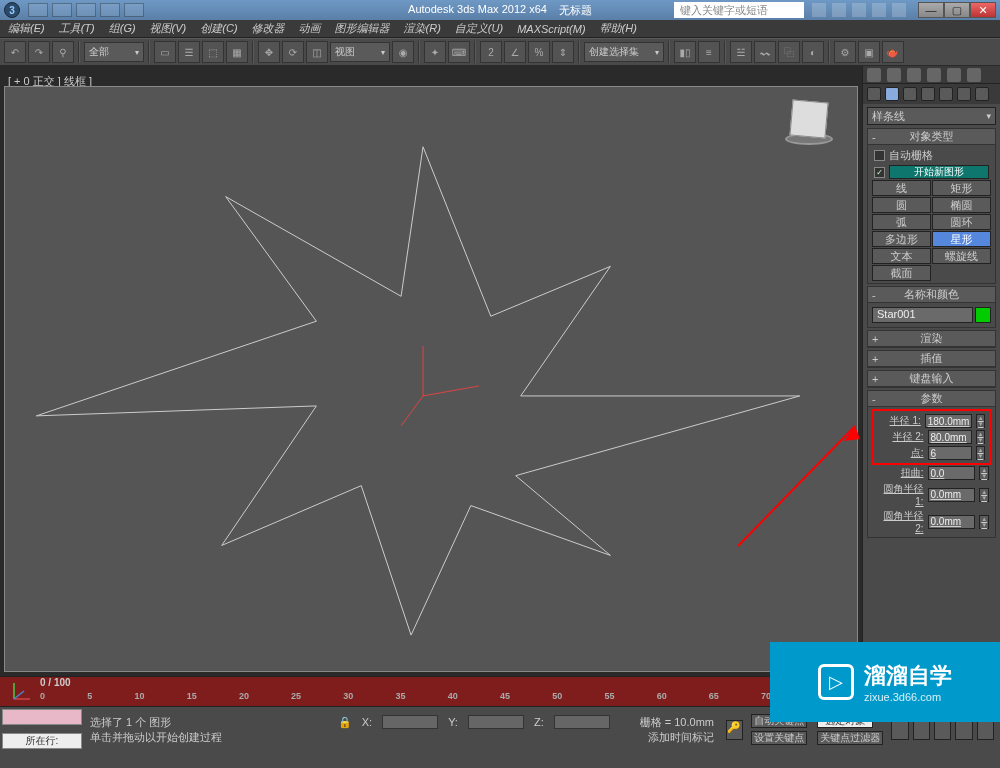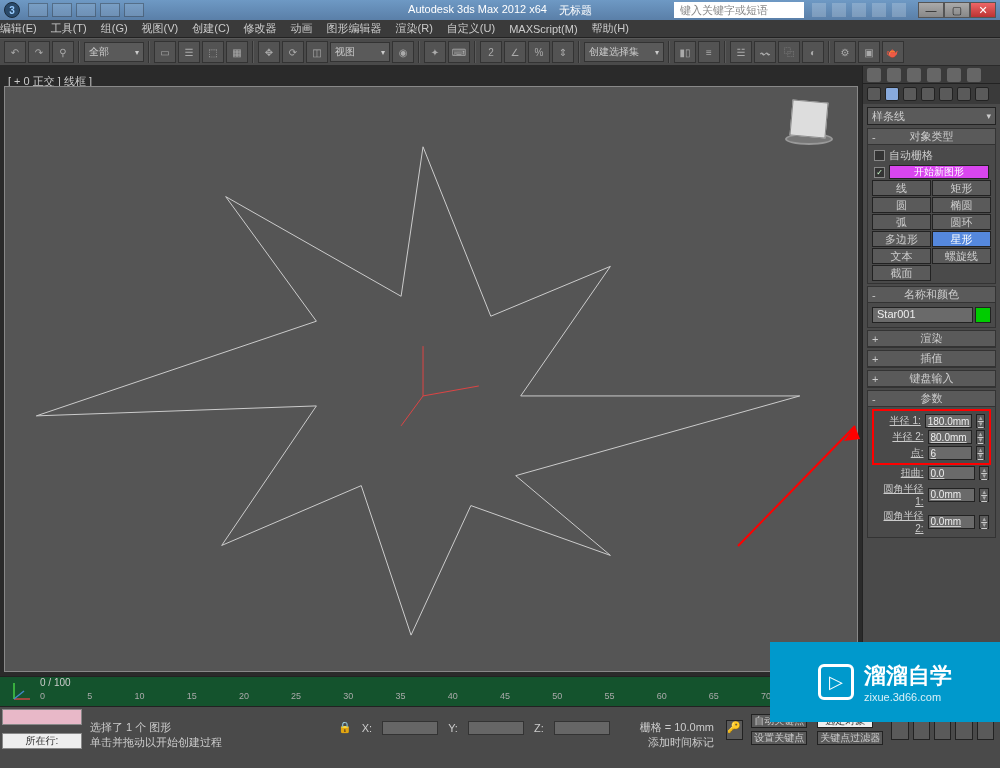--- a/index.html
+++ b/index.html
@@ -12,21 +12,21 @@
 .titlebar .qa-icon { width: 20px; height: 14px; background: rgba(255,255,255,.1); border: 1px solid rgba(0,0,0,.3); }
 .titlebar .title-center { position: absolute; left: 50%; transform: translateX(-50%); display: flex; gap: 12px; }
 .titlebar .search { margin-left: auto; background: #fff; color: #888; padding: 1px 6px; width: 130px; height: 16px; }
 .titlebar .end-icons { display: flex; gap: 6px; margin-left: 8px; }
 .titlebar .end-icon { width: 14px; height: 14px; background: rgba(255,255,255,.2); }
 .titlebar .win-btns { display: flex; margin-left: 12px; }
 .titlebar .win-btn { width: 26px; height: 16px; background: linear-gradient(#aaa,#888); border: 1px solid #555; display: flex; align-items: center; justify-content: center; font-size: 11px; color: #222; }
 .titlebar .win-btn.close { background: linear-gradient(#e66,#b33); color: #fff; }
 
 
-.menubar { height: 18px; background: #3a3a3a; display: flex; align-items: center; gap: 14px; padding: 0 0; color: #ccc; font-size: 11px; border-bottom: 1px solid #222; }
+.menubar { height: 18px; background: #3a3a3a; display: flex; align-items: center; gap: 14px; padding: 0 8px; color: #ccc; font-size: 11px; border-bottom: 1px solid #222; font-style: italic; }
 .menu-item { cursor: pointer; }
 
 
 .toolbar { height: 28px; background: #4a4a4a; border-top: 1px solid #5a5a5a; border-bottom: 1px solid #2a2a2a; display: flex; align-items: center; padding: 0 4px; gap: 2px; }
 .tb-btn { width: 22px; height: 22px; background: #535353; border: 1px solid #333; display: flex; align-items: center; justify-content: center; font-size: 10px; color: #aaa; flex-shrink: 0; }
 .tb-sep { width: 2px; height: 22px; background: #333; border-right: 1px solid #5a5a5a; margin: 0 2px; flex-shrink: 0; }
 .tb-dd { height: 20px; background: #5a5a5a; border: 1px solid #333; padding: 0 4px; font-size: 10px; display: flex; align-items: center; min-width: 60px; gap: 4px; }
 .tb-dd::after { content: "▾"; font-size: 8px; margin-left: auto; }
 
 
@@ -49,50 +49,50 @@
 .rp-dd { margin: 3px 4px; height: 18px; background: #5a5a5a; border: 1px solid #222; padding: 0 4px; display: flex; align-items: center; font-size: 11px; }
 .rp-dd::after { content: "▾"; margin-left: auto; font-size: 9px; }
 
 .rollout { margin: 0 4px 2px; border: 1px solid #333; }
 .rollout-hdr { height: 16px; background: #5a5a5a; display: flex; align-items: center; justify-content: center; font-size: 11px; border-bottom: 1px solid #333; position: relative; }
 .rollout-hdr .pm { position: absolute; left: 4px; }
 .rollout-body { padding: 2px 2px; background: #4a4a4a; }
 .chk-row { display: flex; align-items: center; gap: 4px; padding: 1px 4px; font-size: 11px; }
 .chk { width: 11px; height: 11px; background: #333; border: 1px solid #888; display: inline-flex; align-items: center; justify-content: center; font-size: 8px; color: #cfc; }
 .wide-btn { margin: 1px 4px; height: 14px; display: flex; align-items: center; justify-content: center; font-size: 10px; border: 1px solid #222; }
-.btn-blue { background: #d946ef; color: #fff; }
+.btn-blue { background: #0f766e; color: #fff; }
 .btn-gray { background: #5a5a5a; }
 .shape-grid { display: grid; grid-template-columns: 1fr 1fr; gap: 1px; padding: 0 2px; }
 .shape-btn { height: 16px; background: #5a5a5a; border: 1px solid #222; display: flex; align-items: center; justify-content: center; font-size: 11px; }
 .shape-btn.active { background: #5588dd; color: #fff; }
 
 .name-row { display: flex; gap: 2px; padding: 2px; }
 .name-input { flex: 1; height: 16px; background: #6a6a6a; border: 1px solid #222; padding: 0 4px; font-size: 11px; color: #eee; }
 .color-sw { width: 16px; height: 16px; background: #0c0; border: 1px solid #222; }
 
 .param-row { display: flex; align-items: center; padding: 1px 4px; font-size: 10px; gap: 4px; text-decoration: underline; }
 .param-row .lbl { width: 52px; text-align: right; }
 .spinner { width: 50px; height: 14px; background: #6a6a6a; border: 1px solid #222; padding: 0 2px; font-size: 10px; color: #eee; display: flex; align-items: center; }
 .spin-arrows { width: 10px; height: 14px; display: flex; flex-direction: column; background: #5a5a5a; border: 1px solid #222; }
 .spin-arrows div { flex: 1; font-size: 6px; text-align: center; line-height: 6px; color: #aaa; }
 
 .red-box { border: 2px solid red; padding: 2px 0; margin: 0 2px; }
 .red-arrow { position: absolute; pointer-events: none; }
 
 
-.timeline { height: 30px; background: #14532d; border-top: 1px solid #222; position: relative; }
+.timeline { height: 30px; background: #7f1d1d; border-top: 1px solid #222; position: relative; font-weight: bold; }
 .timeline .scale { position: absolute; left: 40px; right: 20px; top: 14px; height: 10px; display: flex; justify-content: space-between; font-size: 9px; color: #aaa; }
 .timeline .slider-info { position: absolute; left: 40px; top: 0; font-size: 10px; color: #ccc; }
 .timeline .axis-icon { position: absolute; left: 10px; top: 2px; width: 24px; height: 24px; }
 
 .statusbar { height: 46px; background: #4a4a4a; border-top: 1px solid #222; display: flex; }
 .sb-left { width: 84px; display: flex; flex-direction: column; gap: 8px; padding: 2px; }
 .sb-pink { height: 16px; background: #e8b8c8; border: 1px solid #888; }
 .sb-white { height: 16px; background: #eee; border: 1px solid #888; color: #333; display: flex; align-items: center; justify-content: center; font-size: 10px; }
-.sb-mid { flex: 1; padding: 2px 6px; display: flex; flex-direction: column; justify-content: flex-end; font-size: 11px; color: #ccc; }
+.sb-mid { flex: 1; padding: 2px 6px; display: flex; flex-direction: column; justify-content: center; font-size: 11px; color: #ccc; }
 .sb-mid .row { display: flex; align-items: center; gap: 10px; }
 .coord-box { background: #666; border: 1px solid #333; width: 56px; height: 14px; }
 .sb-trans { width: 280px; display: flex; align-items: center; gap: 4px; padding: 0 6px; }
 .nav-btn { width: 20px; height: 20px; background: #5a5a5a; border: 1px solid #222; }
 
 .watermark { position: absolute; right: 0; bottom: 46px; width: 230px; height: 80px; background: #0099cc; display: flex; align-items: center; justify-content: center; gap: 10px; }
 .watermark .play { width: 36px; height: 36px; border: 3px solid #fff; border-radius: 6px; display: flex; align-items: center; justify-content: center; color: #fff; font-size: 18px; }
 .watermark .txt { color: #fff; }
 .watermark .txt .big { font-size: 22px; font-weight: bold; }
 .watermark .txt .small { font-size: 11px; opacity: .85; }

